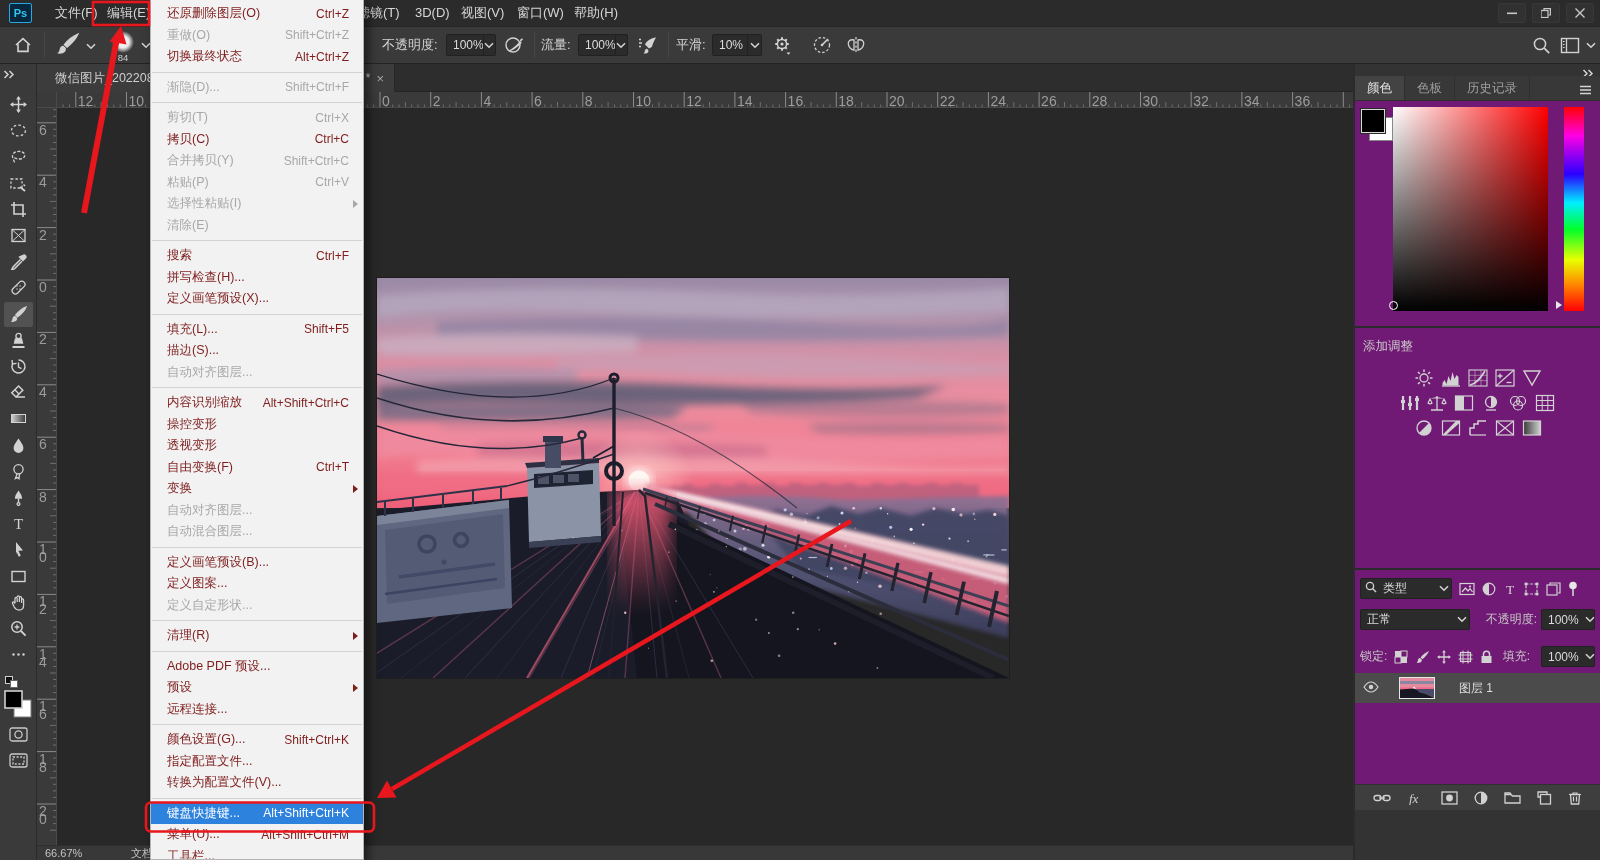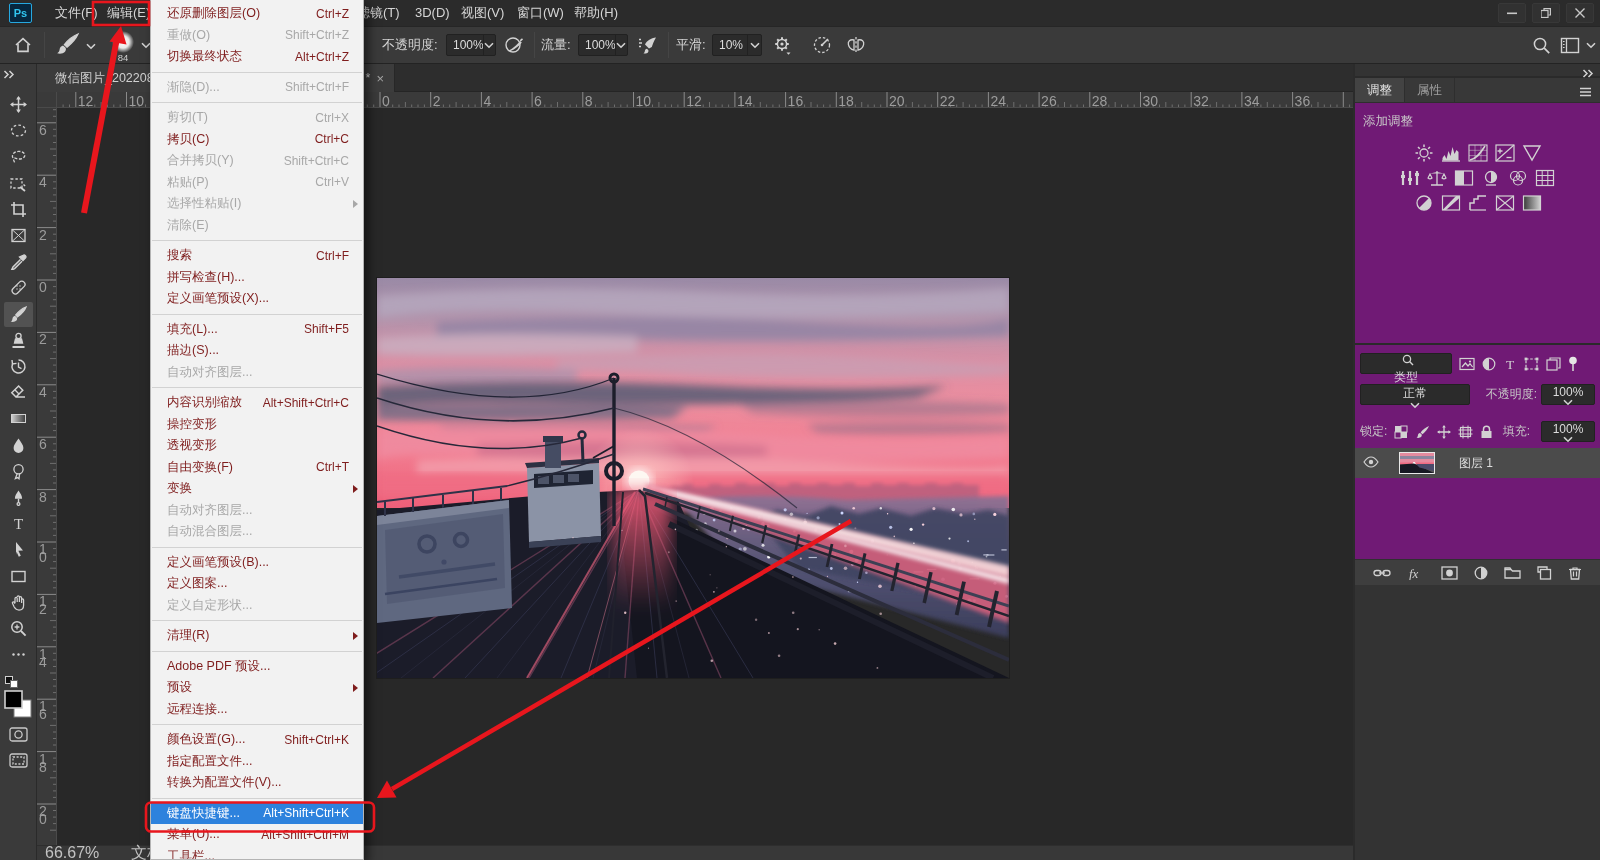--- a/index.html
+++ b/index.html
@@ -42,21 +42,21 @@
             display:flex; align-items:center; padding:0 10px 0 18px; color:#cfcfcf; font-size:12.5px; }
   #doctab .tab-title { white-space:nowrap; overflow:hidden; flex:1; }
   #doctab .mod { margin:0 6px 0 4px; color:#cfcfcf; }
   #doctab .tab-close { color:#a5a5a5; font-size:13px; }
   #ruler-corner { position:absolute; left:0; top:28px; width:20px; height:16px; background:#3a3a3a; border-right:1px solid #4a4a4a; border-bottom:1px solid #4a4a4a; }
   #hruler { position:absolute; left:20px; top:28px; width:1296px; height:16px; background:#3a3a3a; border-bottom:1px solid #4a4a4a; overflow:hidden; }
   #vruler { position:absolute; left:0; top:44px; width:20px; height:737px; background:#3a3a3a; border-right:1px solid #4a4a4a; overflow:hidden; }
   #viewport { position:absolute; left:20px; top:44px; width:1296px; height:737px; background:#282828; overflow:hidden; }
   #canvas-image { position:absolute; left:320px; top:170px; width:632px; height:400px; box-shadow:0 0 0 1px #1e1e1e; }
   #statusbar { position:absolute; left:0; top:781px; width:100%; height:15px; background:#383838; border-top:1px solid #2e2e2e;
-               display:flex; align-items:center; color:#c2c2c2; font-size:16px; }
+               display:flex; align-items:center; color:#c2c2c2; font-size:11px; }
   #statusbar .zoom { margin-left:8px; width:72px; }
   #statusbar .docinfo { margin-left:14px; }
 
   
   #panels { position:absolute; left:1355px; top:64px; width:245px; height:796px; background:#333333; z-index:6; }
   .panel-gap { height:2px; background:#2a2a2a; }
   .ptabs { height:25px; background:#383838; display:flex; align-items:stretch; position:relative; border-bottom:1px solid #2e2e2e;}
   .ptab { padding:0 12px; display:flex; align-items:center; font-size:12.5px; color:#9f9f9f; border-right:1px solid #2e2e2e; }
   .ptab.active { background:#434343; color:#e2e2e2; }
   .pmenu-icon { position:absolute; right:8px; top:7px; color:#b9b9b9; }
@@ -76,21 +76,21 @@
   .adj-label { position:absolute; left:8px; top:10px; font-size:12.5px; color:#c9c9c9; }
   .adj-grid { position:absolute; left:0; top:40px; width:100%; display:flex; flex-direction:column; gap:5px; align-items:center; }
   .adj-row { display:flex; gap:7px; justify-content:center; }
   .adj-icon { width:20px; height:20px; display:flex; align-items:center; justify-content:center; }
 
   
   .lrow { position:absolute; left:0; width:100%; display:flex; align-items:center; }
   .lfield { display:flex; align-items:center; height:21px; background:#2b2b2b; border:1px solid #212121; border-radius:2px; }
   .lfield .val { padding:0 6px; font-size:12px; color:#dcdcdc; flex:1; }
   .lfield .chev { width:15px; display:flex; align-items:center; justify-content:center; color:#b5b5b5; }
-  .llabel { font-size:12px; color:#c6c6c6; white-space:nowrap; } .lrow .lfield{margin-left:4px;flex-direction:column;} .lrow .lfield:first-child{margin-left:0;}
+  .llabel { font-size:12px; color:#c6c6c6; white-space:nowrap; } .lrow .lfield{margin-left:4px;} .lrow .lfield:first-child{margin-left:0;}
   #layer-row { position:absolute; left:0; top:103px; width:100%; height:30px; background:#4b4b4b; display:flex; align-items:center; }
   #layer-thumb { width:36px; height:22px; border:1px solid #e8e8e8; margin-left:20px; background:#555; }
   #layers-footer { position:absolute; left:0; bottom:0; width:100%; height:26px; background:#3e3e3e; border-top:1px solid #303030;
                    display:flex; align-items:center; justify-content:center; gap:16px; }
 
   
   #editmenu { position:absolute; left:150px; top:0; width:214px; height:860px; background:#f2f2f2;
               border:1px solid #b4b4b4; border-top:none; box-shadow:4px 4px 10px rgba(0,0,0,.55); z-index:30;
               padding-top:3px; overflow:hidden; }
   .mi { height:21.5px; display:flex; align-items:center; padding:0 14px 0 16px; font-size:12.5px; color:#7f1d1d; position:relative; }
@@ -1070,29 +1070,40 @@
       <span class="docinfo">文档</span>
     </div>
   </div>
 
   <div id="panels">
   <div style="height:12px;position:relative">
     <span style="position:absolute;right:6px;top:2px"><svg width="12" height="9" viewBox="0 0 12 9" fill="none" stroke="#d2d2d2" stroke-width="1.3">
             <path d="M1.5 1l3.5 3.5L1.5 8M6.5 1L10 4.5 6.5 8" stroke-width="1.5"></path>
           </svg></span>
   </div>
-  <div class="panel-gap"></div>
   <div>
     <div class="ptabs">
-      <div class="ptab active">调整</div>
-          <div class="ptab">属性</div>
+      <div class="ptab active">颜色</div>
+          <div class="ptab">色板</div>
+          <div class="ptab">历史记录</div>
       <span class="pmenu-icon"><svg width="13" height="10" viewBox="0 0 13 10" fill="none" stroke="#d2d2d2" stroke-width="1.3">
               <path d="M1 1.5h11M1 5h11M1 8.5h11" stroke-width="1.4"></path>
             </svg></span>
     </div>
+    <div class="pbody" style="height:225px">
+      <div id="swatch-fg"></div>
+      <div id="swatch-bg"></div>
+      <div id="sat-square"></div>
+      <div id="sat-marker"></div>
+      <div id="hue-strip"></div>
+      <div id="hue-marker"></div>
+    </div>
+  </div>
+  <div class="panel-gap"></div>
+  <div>
     <div class="pbody" style="height:240px">
       <div class="adj-label">添加调整</div>
       <div class="adj-grid">
         <div class="adj-row">
               <span class="adj-icon">
                 <svg width="20" height="20" viewBox="0 0 20 20" fill="none" stroke="#d2d2d2" stroke-width="1.3">
                   <circle cx="10" cy="10" r="4" stroke-width="1.3"></circle>
                   <path d="M10 1.5v2.6M10 15.9v2.6M1.5 10h2.6M15.9 10h2.6M4 4l1.8 1.8M14.2 14.2L16 16M16 4l-1.8 1.8M5.8 14.2L4 16" stroke-width="1.5"></path>
                 </svg>
               </span>

